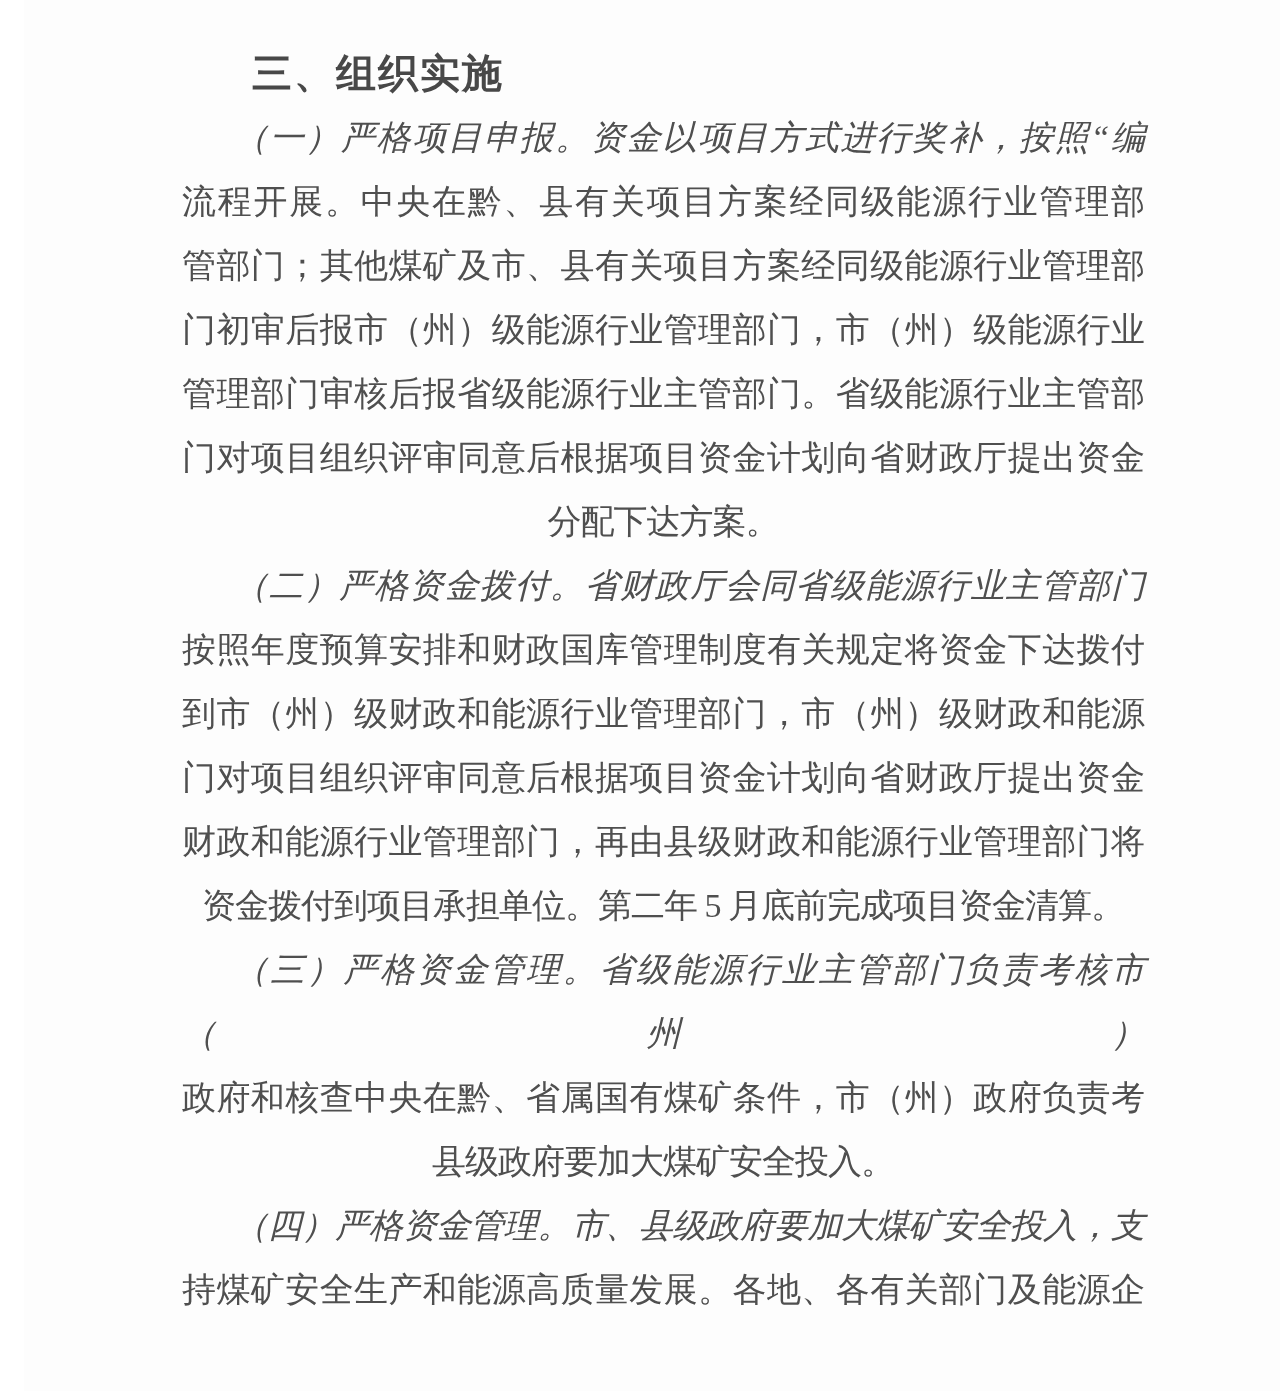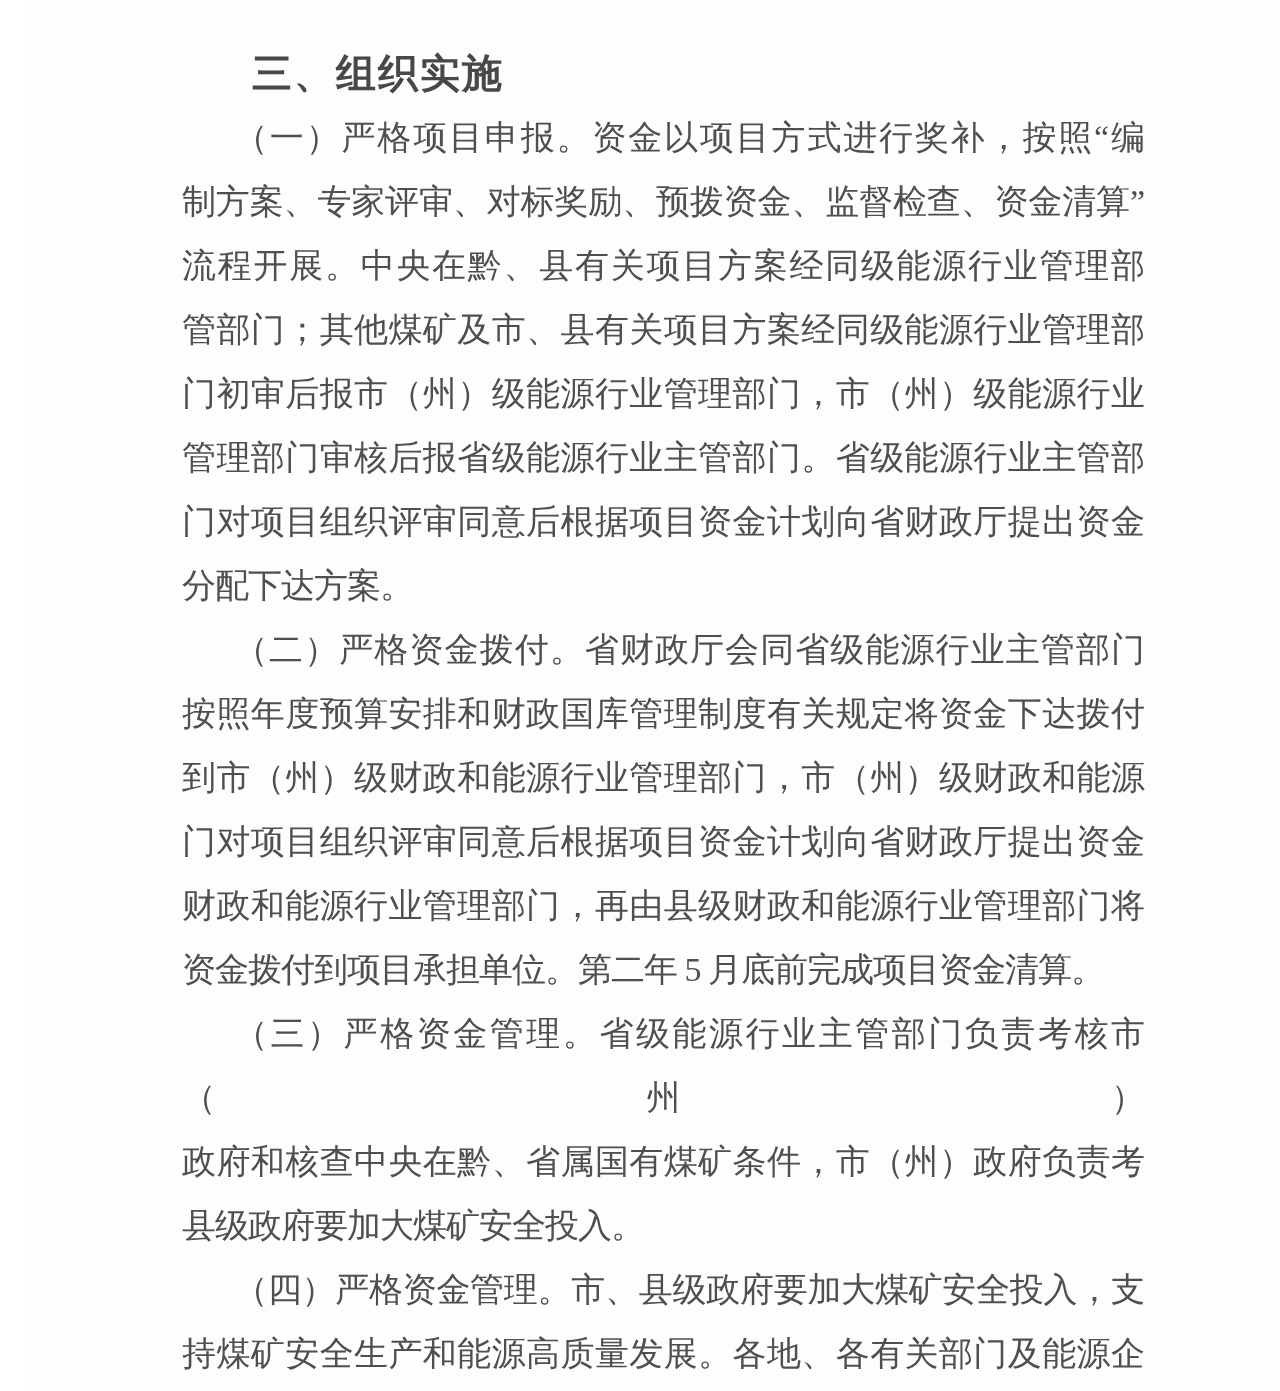--- a/index.html
+++ b/index.html
@@ -34,44 +34,44 @@
   }
   .paragraph {
     margin: 0;
     padding: 0;
   }
   .line {
     font-size: 34px;
     line-height: 64px;
     letter-spacing: -1px;
     white-space: nowrap;
-    text-align: left;
+    text-align: center;
     color: #4f4f4f;
   }
   
   .line.full {
     white-space: normal;
     text-align: justify;
     text-align-last: justify;
     text-justify: inter-character;
   }
   
   .line.indent {
     text-indent: 52px;
+    font-style: italic;
   }
 </style>
 </head>
 <body>
 
 <div class="page">
   <div class="section-heading">三、组织实施</div>
   <div class="doc-body">
       <div class="paragraph">
         <div class="line indent full">（一）严格项目申报。资金以项目方式进行奖补，按照“编</div>
-        <div class="line full">制方案、专家评审、对标奖励、预拨资金、监督检查、资金清算”</div>
         <div class="line full">流程开展。中央在黔、县有关项目方案经同级能源行业管理部</div>
         <div class="line full">管部门；其他煤矿及市、县有关项目方案经同级能源行业管理部</div>
         <div class="line full">门初审后报市（州）级能源行业管理部门，市（州）级能源行业</div>
         <div class="line full">管理部门审核后报省级能源行业主管部门。省级能源行业主管部</div>
         <div class="line full">门对项目组织评审同意后根据项目资金计划向省财政厅提出资金</div>
         <div class="line">分配下达方案。</div>
       </div>
       <div class="paragraph">
         <div class="line indent full">（二）严格资金拨付。省财政厅会同省级能源行业主管部门</div>
         <div class="line full">按照年度预算安排和财政国库管理制度有关规定将资金下达拨付</div>

